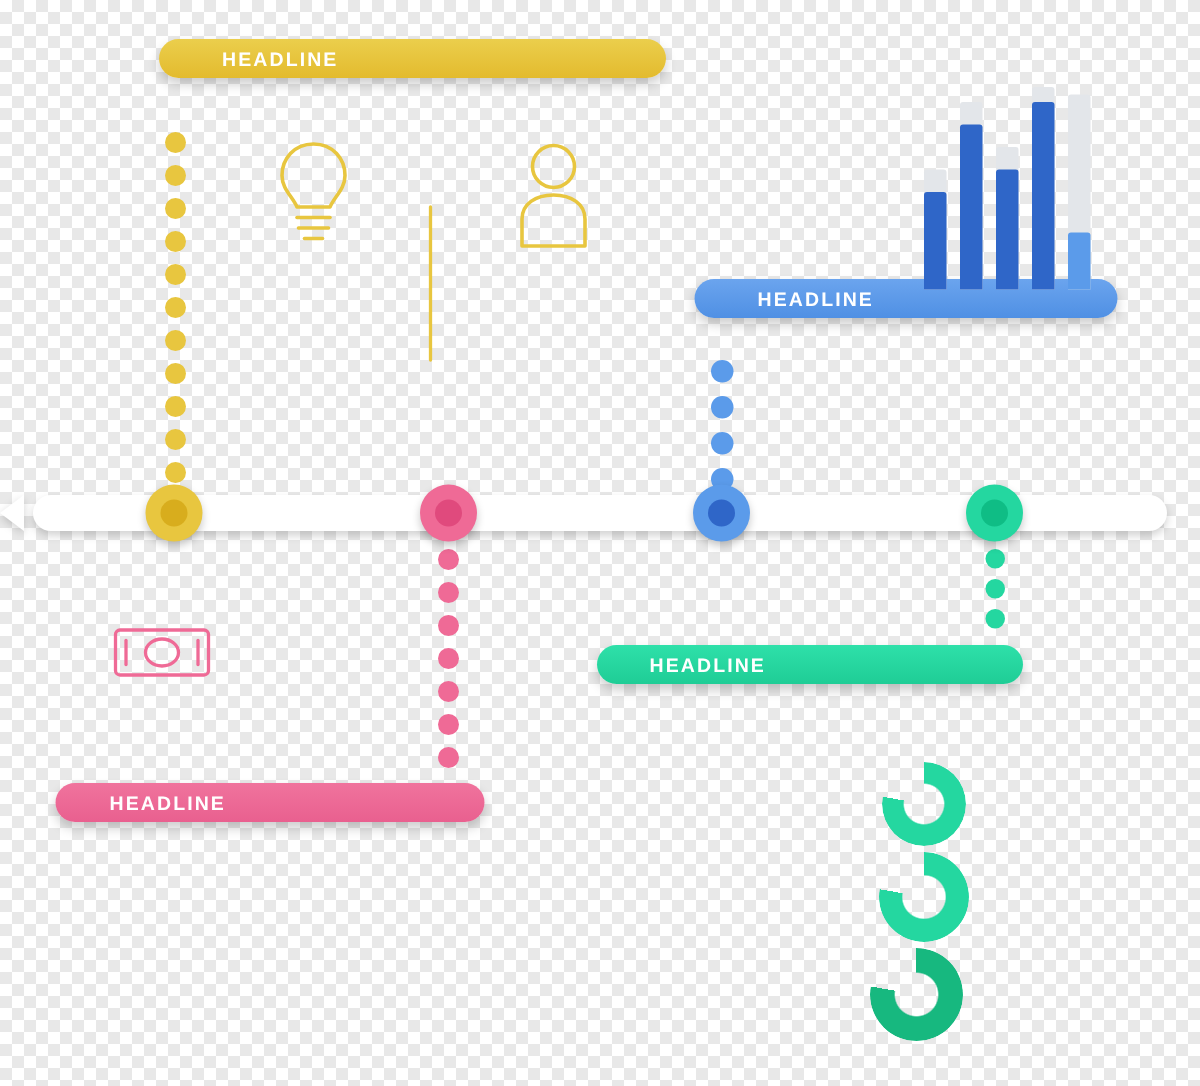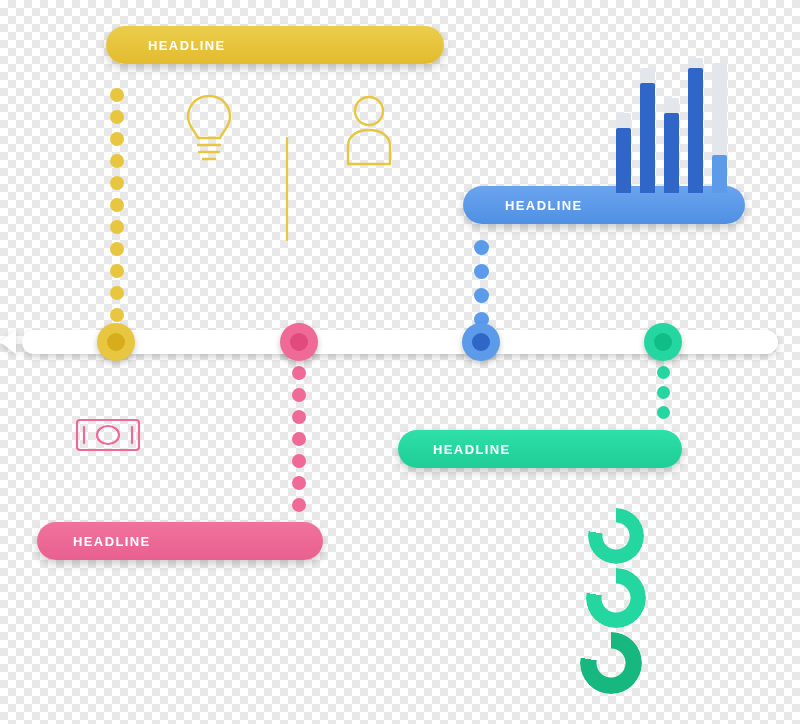--- a/index.html
+++ b/index.html
@@ -31,21 +31,21 @@
   
   .node{
     position:absolute;width:38px;height:38px;border-radius:50%;
     box-shadow:0 3px 6px rgba(0,0,0,.22);
     display:flex;align-items:center;justify-content:center;
   }
   .node .core{width:18px;height:18px;border-radius:50%;}
 
   
   .pill{
-    position:absolute;height:38px;border-radius:19px;
+    position:absolute;height:26px;border-radius:19px;
     display:flex;align-items:center;
     box-shadow:0 4px 8px rgba(0,0,0,.20);
     color:#ffffff;font-size:13px;font-weight:bold;letter-spacing:1.4px;
   }
   .pill span{padding:0 0 0 0;}
 
   
   .dots{position:absolute;}
   .dot{position:absolute;border-radius:50%;}
 

